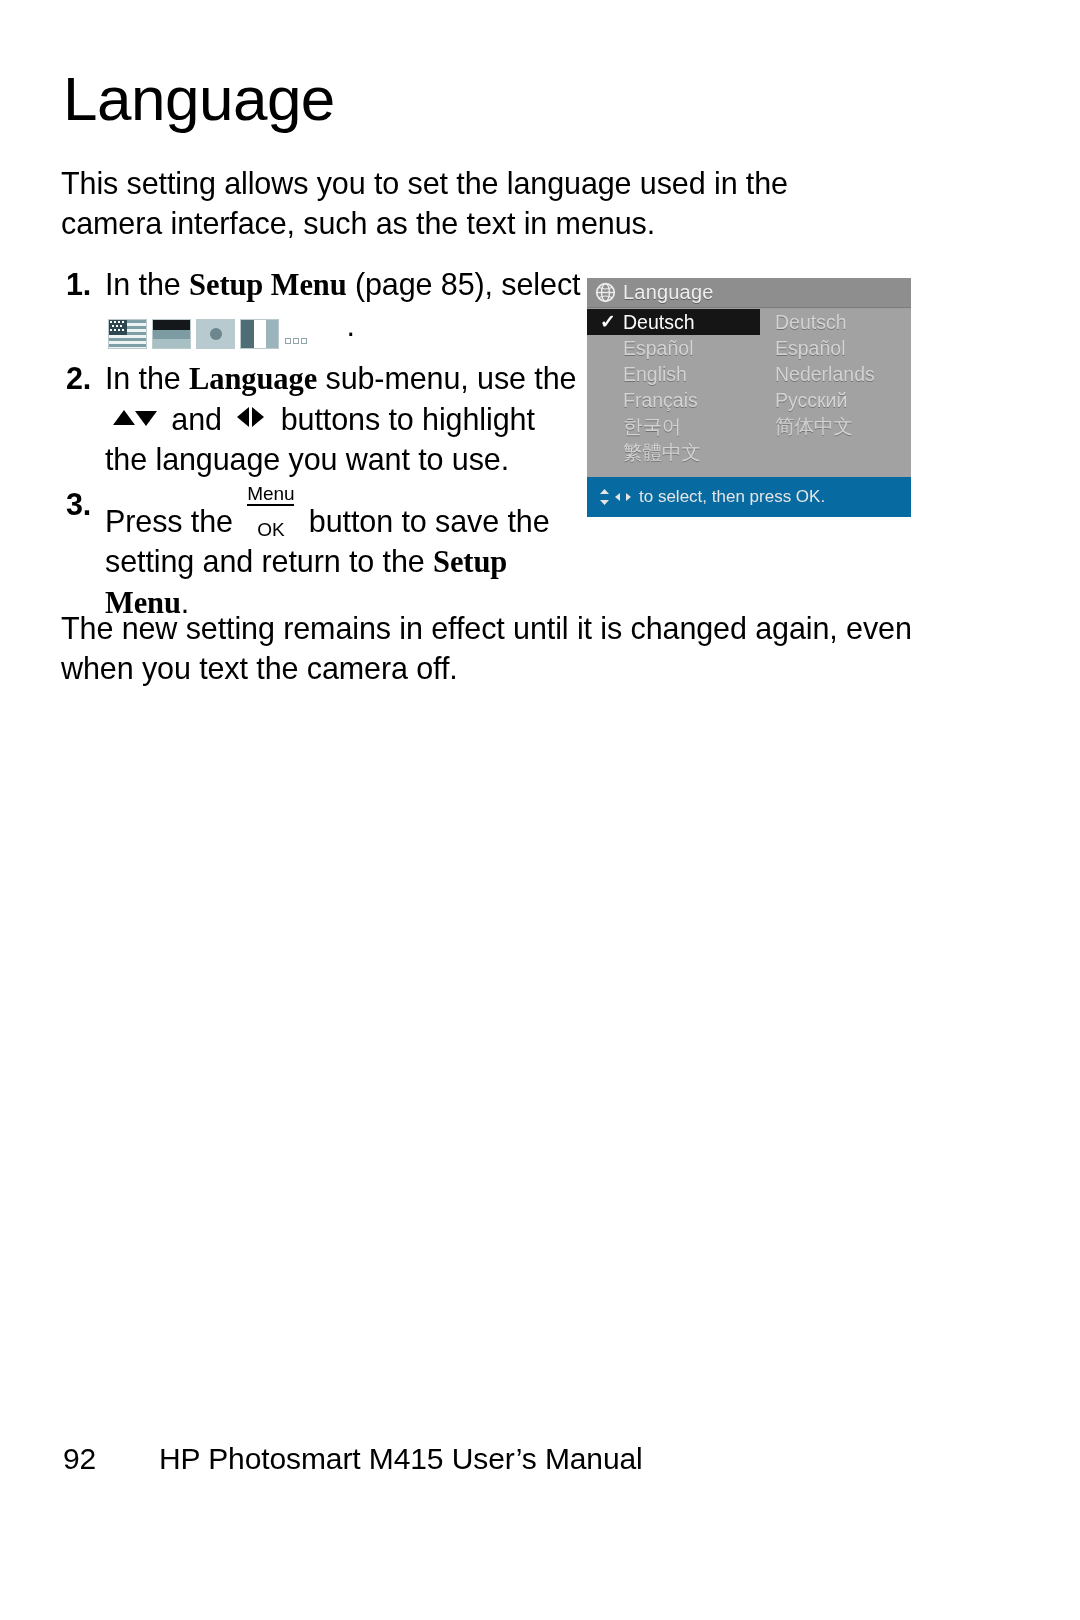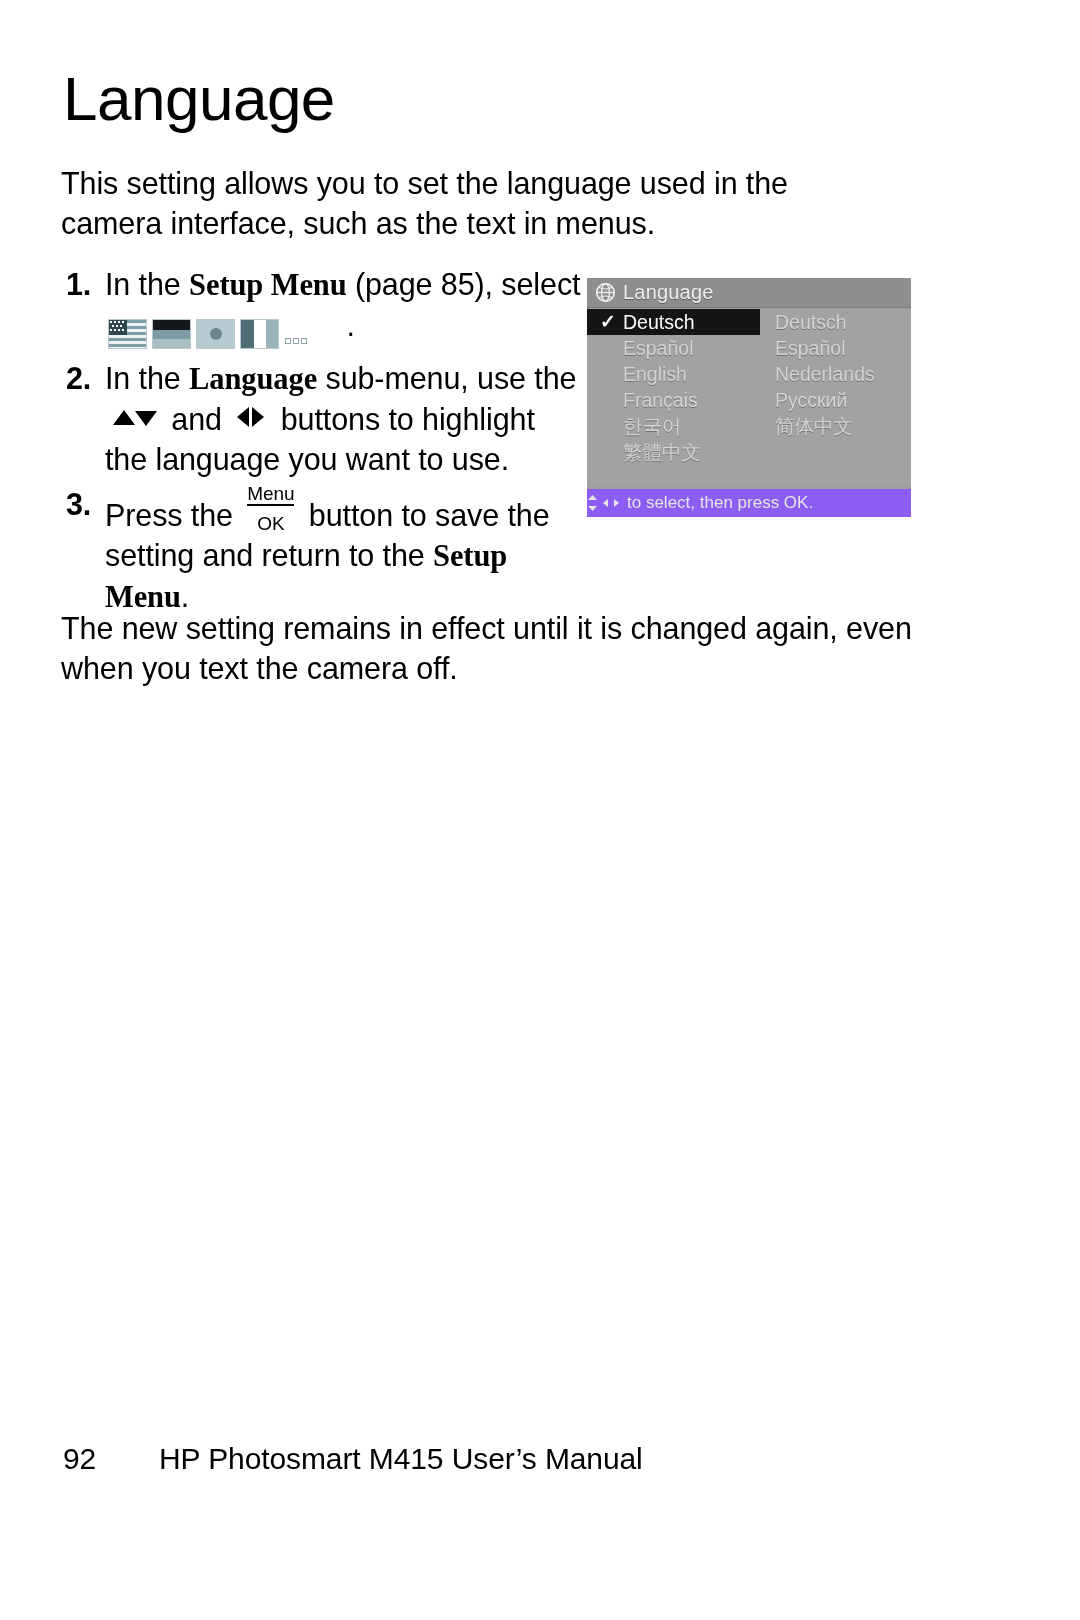--- a/index.html
+++ b/index.html
@@ -180,21 +180,21 @@
   }
   .menuok .top {
     display: block;
     font-size: 19px;
     padding-bottom: 1px;
     border-bottom: 2px solid #000;
   }
   .menuok .bot {
     display: block;
     font-size: 19px;
-    padding-top: 8px;
+    padding-top: 14px;
   }
 
   
   .closing {
     position: absolute;
     left: 61px;
     top: 608px;
     width: 880px;
     font-size: 30.5px;
     line-height: 40px;
@@ -274,27 +274,27 @@
     top: 0;
     font-size: 19px;
     color: #ffffff;
     font-weight: bold;
   }
   .lcd-footer {
     position: absolute;
     left: 0;
     bottom: 0;
     width: 100%;
-    height: 28px;
-    background: #8b5cf6;
+    height: 40px;
+    background: #0369a1;
     color: #e8e8e8;
     font-size: 17px;
     line-height: 28px;
     font-family: "Liberation Sans", sans-serif;
-    padding-left: 0;
+    padding-left: 12px;
     box-sizing: border-box;
     white-space: nowrap;
     display: flex;
     align-items: center;
   }
   .lcd-footer svg { margin-right: 4px; flex: 0 0 auto; }
   .lcd-footer .ftxt { margin-left: 3px; }
 
   
   .footer {

